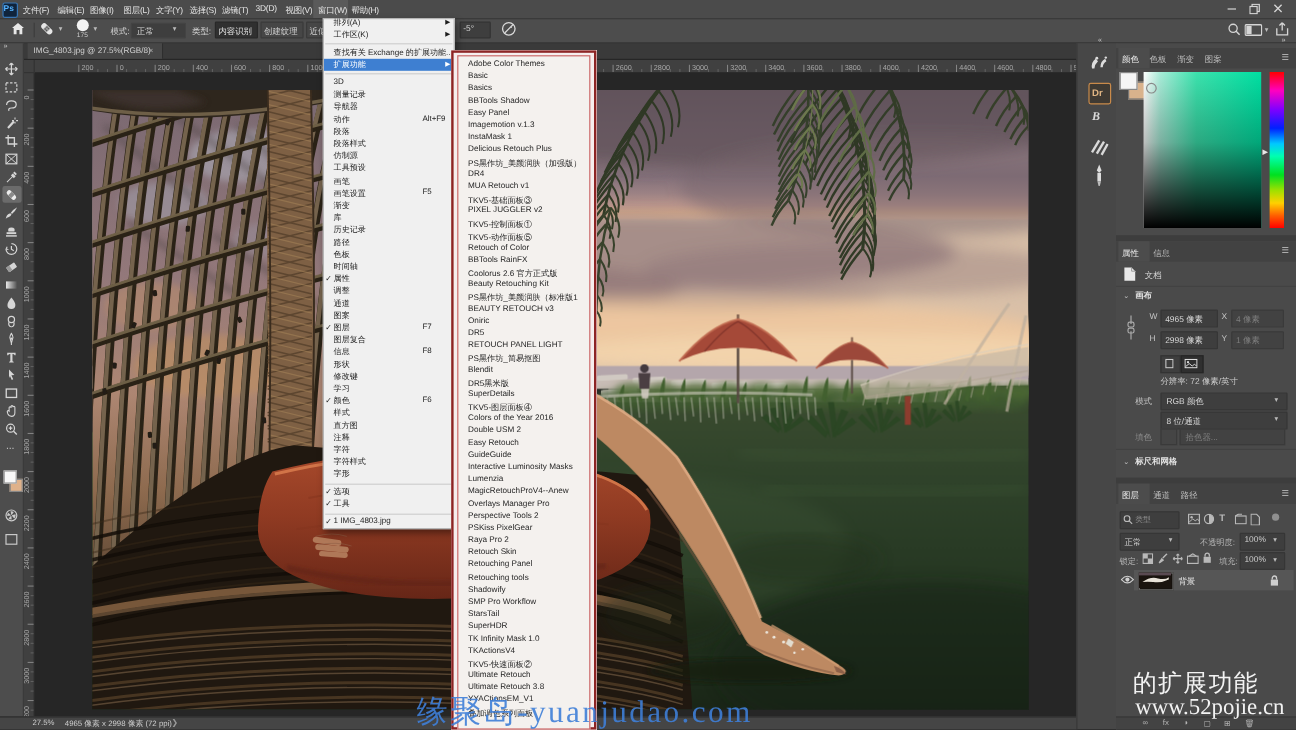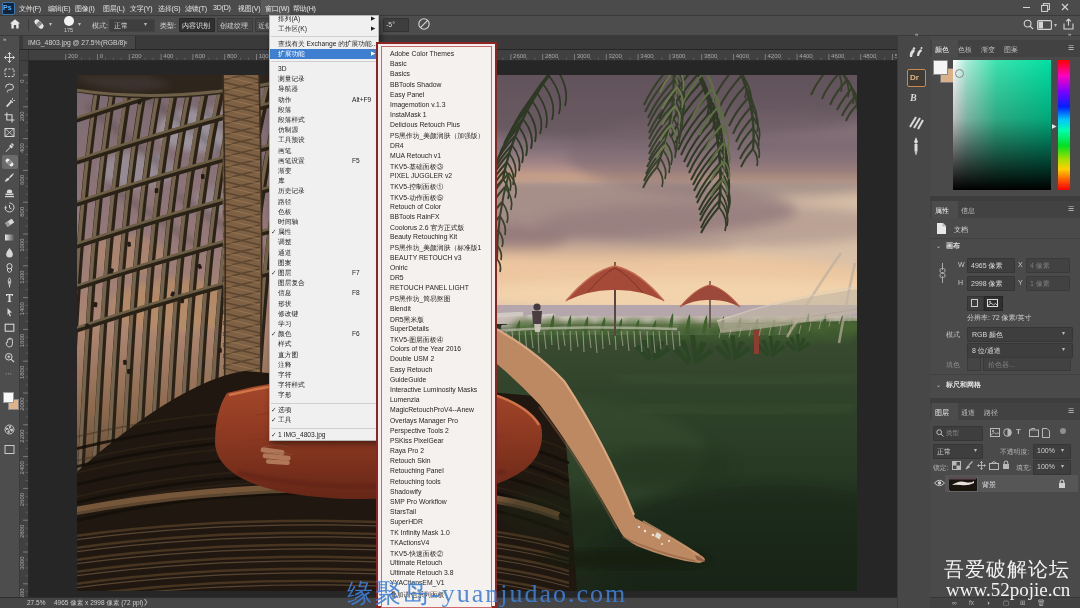--- a/index.html
+++ b/index.html
@@ -1394,13 +1394,13 @@
 <div class="tx" style="left:390px;top:508.1px;font-size:6.8px;color:#262626;">StarsTail</div>
 <div class="tx" style="left:390px;top:518.3px;font-size:6.8px;color:#262626;">SuperHDR</div>
 <div class="tx" style="left:390px;top:528.5px;font-size:6.8px;color:#262626;">TK Infinity Mask 1.0</div>
 <div class="tx" style="left:390px;top:538.6px;font-size:6.8px;color:#262626;">TKActionsV4</div>
 <div class="tx" style="left:390px;top:548.8px;font-size:6.8px;color:#262626;">TKV5-快速面板②</div>
 <div class="tx" style="left:390px;top:559.0px;font-size:6.8px;color:#262626;">Ultimate Retouch</div>
 <div class="tx" style="left:390px;top:569.2px;font-size:6.8px;color:#262626;">Ultimate Retouch 3.8</div>
 <div class="tx" style="left:390px;top:579.4px;font-size:6.8px;color:#262626;">YYACtionsEM_V1</div>
 <div class="tx" style="left:390px;top:589.5px;font-size:6.8px;color:#262626;">叠加调色系列面板</div>
 <div class="tx" style="left:347px;top:576px;font-size:26px;color:rgba(62,126,215,.9);font-family:'Liberation Serif',serif;letter-spacing:2px;">缘聚岛-yuanjudao.com</div>
-<div class="tx" style="left:944px;top:556px;font-size:20px;color:rgba(255,255,255,.93);letter-spacing:1px;">吾爱破解论坛</div>
+<div class="tx" style="left:944px;top:556px;font-size:20px;color:rgba(255,255,255,.93);letter-spacing:1px;">的扩展功能</div>
 <div class="tx" style="left:946px;top:579px;font-size:19px;color:rgba(255,255,255,.93);font-family:'Liberation Serif',serif;">www.52pojie.cn</div>
 </body></html>

